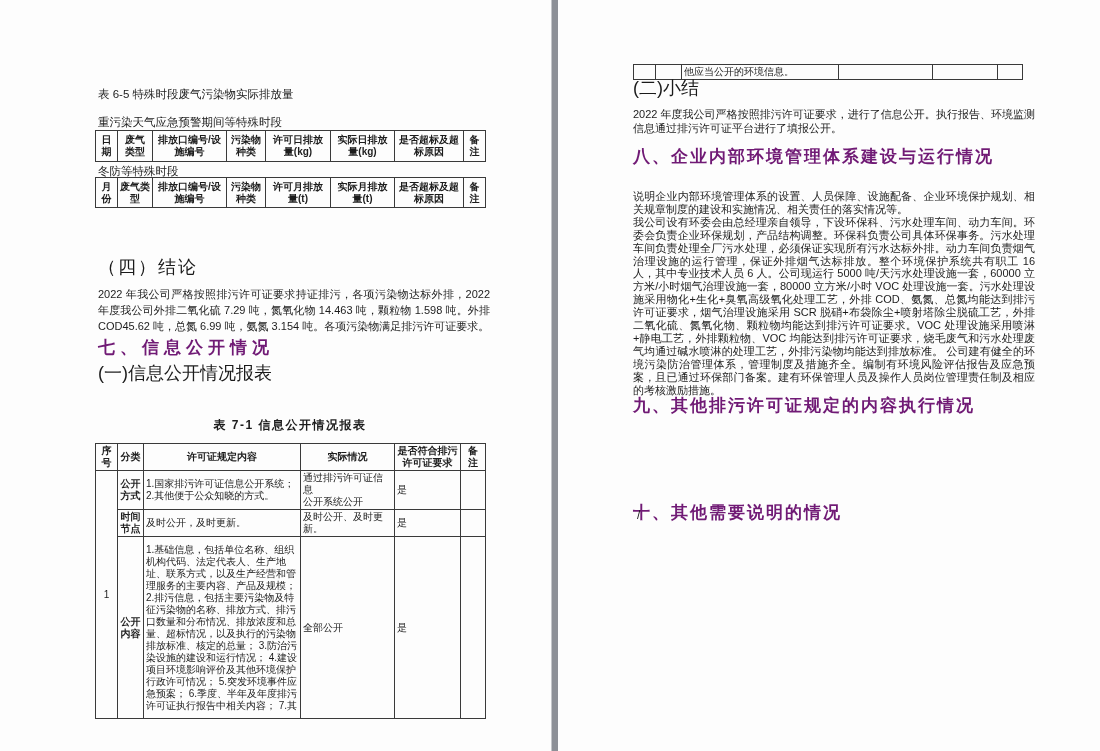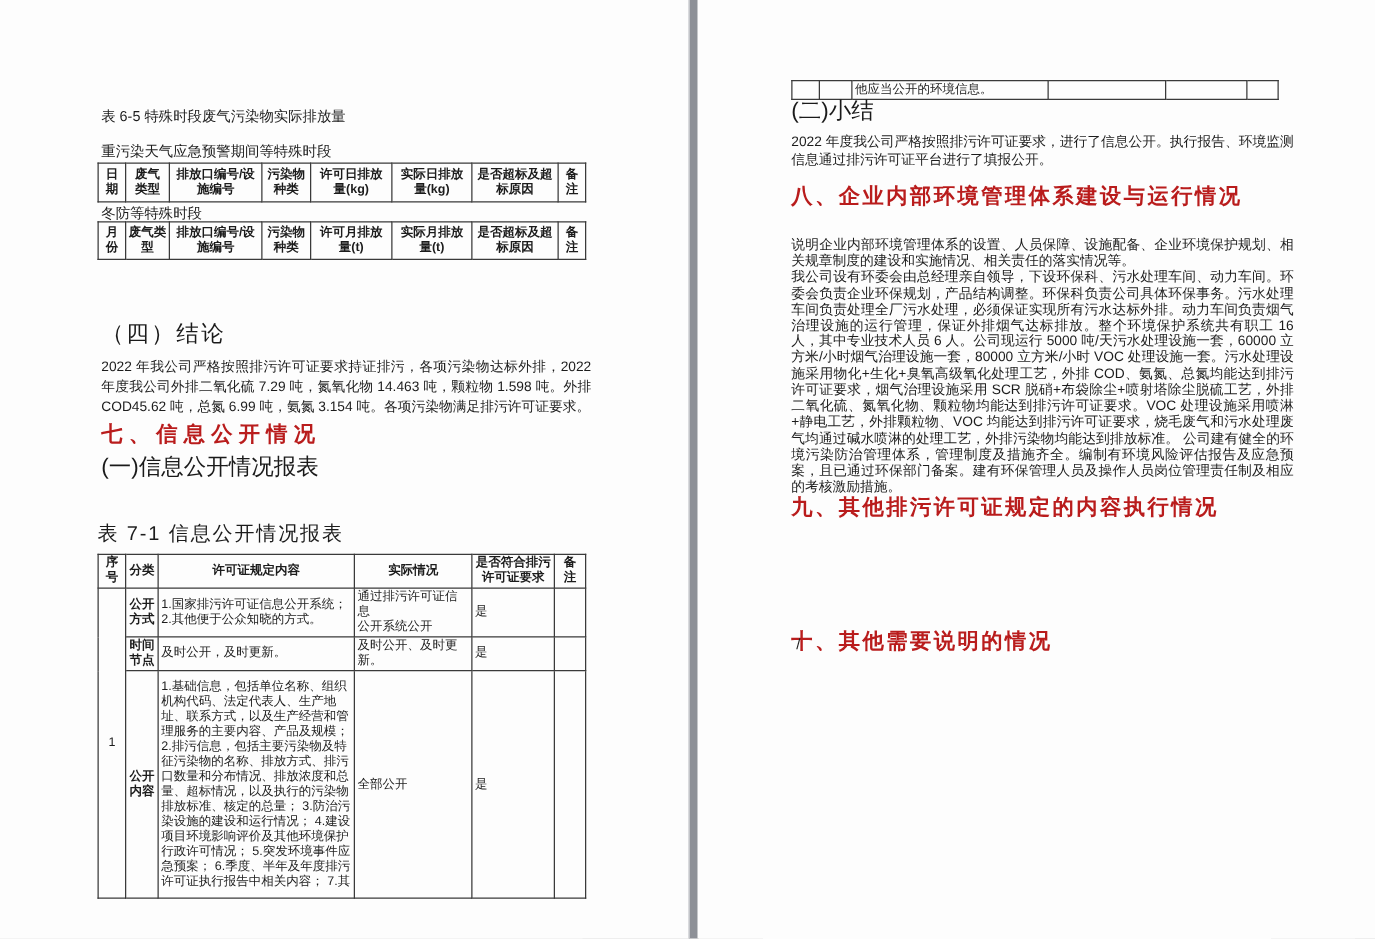--- a/index.html
+++ b/index.html
@@ -1,28 +1,28 @@
 <!DOCTYPE html>
 <html><head>
 <meta charset="utf-8">
 <style>
   html,body{margin:0;padding:0;background:#d8d8d8;}
   .canvas{position:relative;width:1100px;height:751px;overflow:hidden;background:#fdfdfd;
           font-family:"Liberation Sans","DejaVu Sans",sans-serif;color:#1c1c1c;}
   .page{position:absolute;top:0;height:751px;background:#fdfdfd;}
-  .page-left{left:0;width:466px;}
+  .page-left{left:17px;width:466px;}
   .page-right{left:558px;width:526px;}
   .divider{position:absolute;left:551px;top:0;width:7px;height:751px;background:#8d9097;border-left:1px solid #c3c5c9;}
   .abs{position:absolute;}
   .small-title{font-size:11.5px;line-height:14px;white-space:pre-line;}
   .para{font-size:11px;line-height:16px;text-align:justify;white-space:pre-line;}
   .para-dense{font-size:11px;line-height:12.9px;text-align:justify;white-space:pre-line;}
-  .h-big{font-size:17px;font-weight:700;letter-spacing:2px;color:#b91c1c;white-space:nowrap;}
+  .h-big{font-size:17px;font-weight:700;letter-spacing:2px;color:#701a75;white-space:nowrap;}
   .h-sub{font-size:18px;line-height:16px;color:#1a1a1a;white-space:nowrap;}
-  .tbl-title{font-size:16px;letter-spacing:1.5px;}
+  .tbl-title{font-size:12px;letter-spacing:1.5px;text-align:center;font-weight:bold;}
   table.doc{border-collapse:collapse;table-layout:fixed;position:absolute;background:transparent;}
   table.doc td{border:1px solid #3a3a3a;font-size:10px;line-height:12px;text-align:center;
                vertical-align:middle;padding:1px 2px;white-space:pre-line;overflow:hidden;}
   table.doc td.hd{font-weight:700;}
   table.doc td.lft{text-align:left;}
   .slash{font-size:12px;}
 </style>
 </head>
 <body>
 

